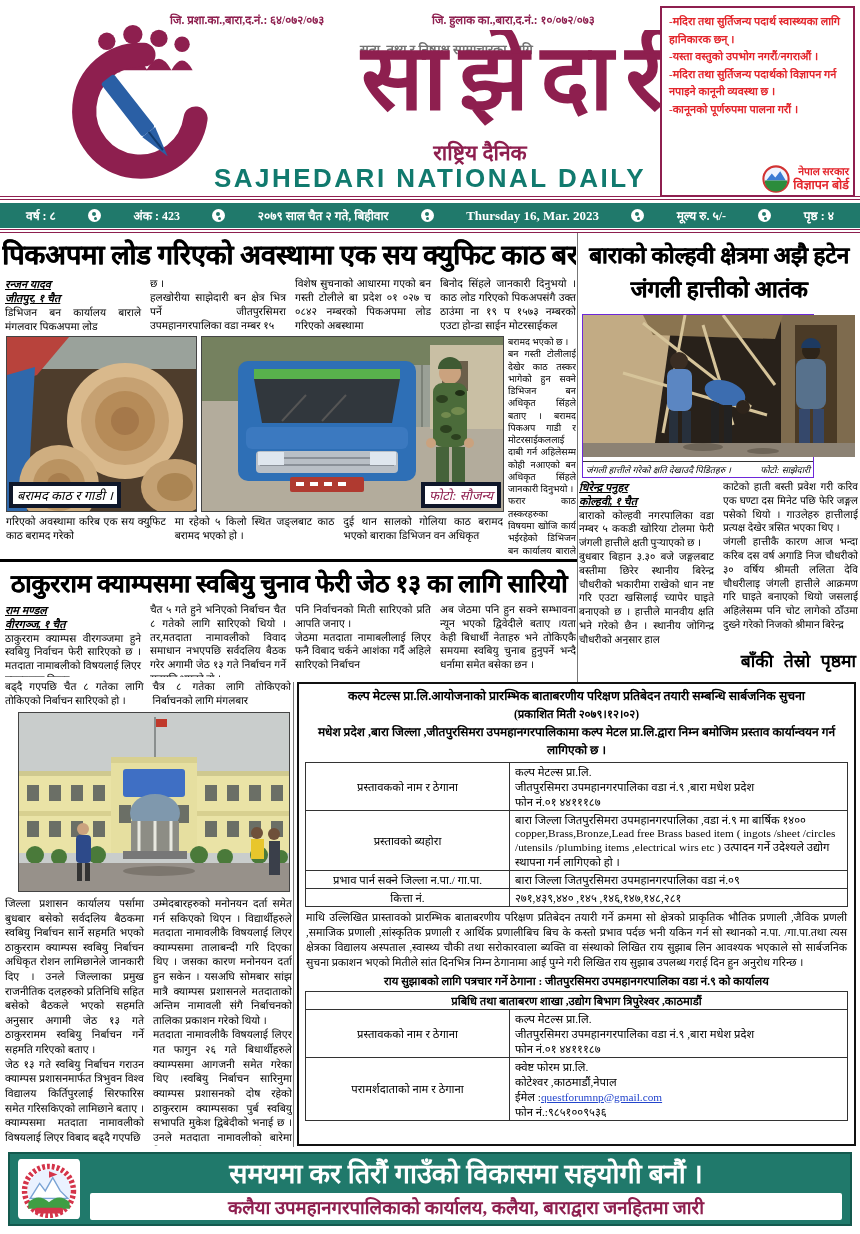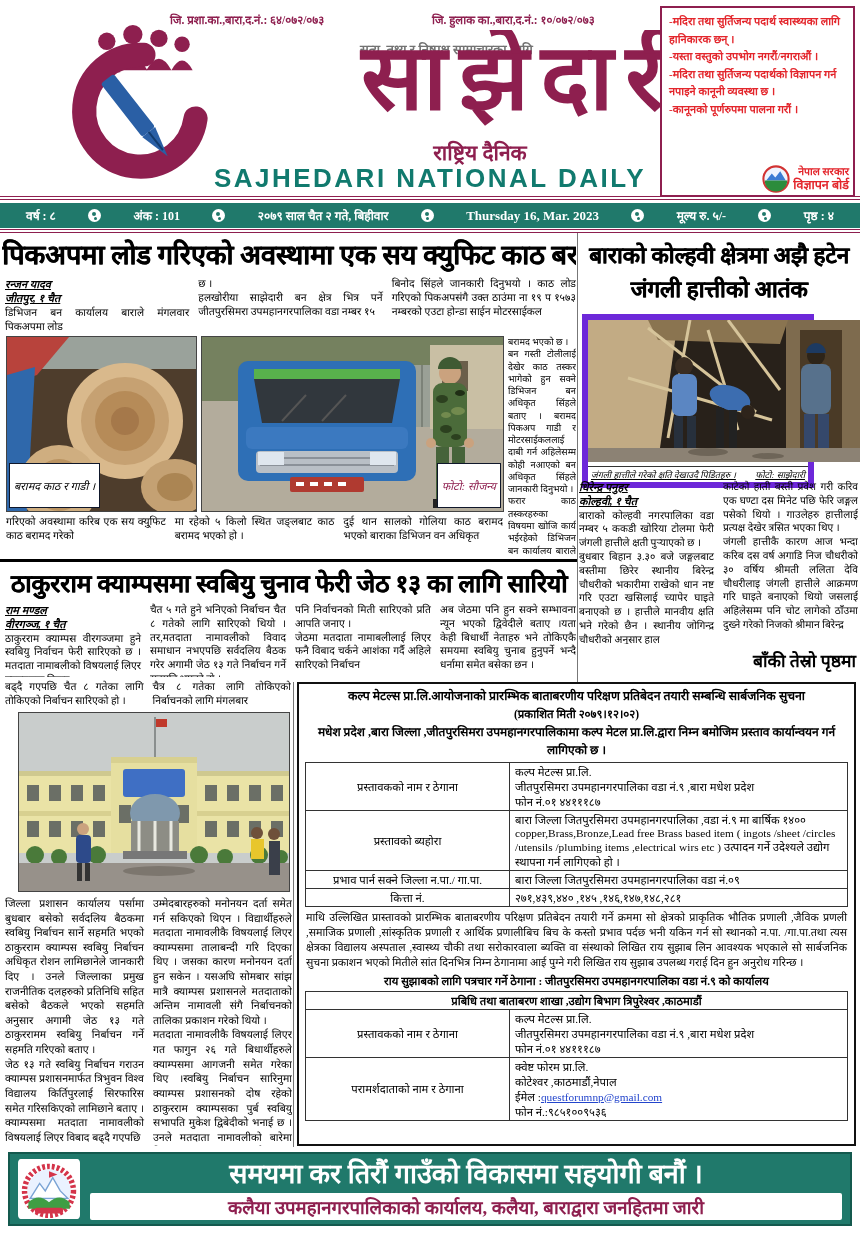--- a/index.html
+++ b/index.html
@@ -30,29 +30,29 @@
   
   .headline{font-weight:bold;color:#000;text-shadow:.5px 0 #000;}
   #a1-head{left:2px;top:235px;width:574px;font-size:27px;white-space:nowrap;overflow:hidden;text-align:center;}
   .cols{display:flex;gap:9px;overflow:hidden;text-align:justify;}
   .col{flex:1;min-width:0;}
   #a1-rowA{left:5px;top:277px;width:571px;height:57px;font-size:10.5px;line-height:1.33;}
   #a1-rowC{left:6px;top:515px;width:497px;height:42px;font-size:10.5px;line-height:1.33;justify-content:space-between;}
   #a1-side{left:508px;top:336px;width:68px;height:221px;font-size:9.3px;line-height:1.32;text-align:justify;overflow:hidden;}
   .byline{font-weight:bold;font-style:italic;font-size:11px;line-height:1.3;text-decoration:underline;font-family:Liberation Serif, serif;}
   .photo{border:1px solid #444;box-sizing:border-box;overflow:hidden;background:#888;}
-  .cap-strip{position:absolute;background:#fff;padding:14px 4px;font-size:11px;font-style:italic;border:1px solid #0f172a;}
+  .cap-strip{position:absolute;background:#fff;padding:0 4px;font-size:13px;font-style:italic;border:4px solid #0f172a;}
   #blackrule{left:0;top:559px;width:577px;height:3px;background:#000;}
   .vrule{position:absolute;width:1px;background:#777;}
   
   #a2-head{left:579px;top:239px;width:280px;font-size:22.5px;text-align:center;line-height:1.5;}
-  #a2-photobox{left:582px;top:314px;width:232px;border:6px solid #6d28d9;background:#fff;box-sizing:border-box;text-decoration:underline;}
+  #a2-photobox{left:582px;top:314px;width:232px;border:1px solid #6d28d9;background:#fff;box-sizing:border-box;}
   #a2-capline{display:flex;justify-content:space-between;font-size:9px;font-style:italic;padding:1px 3px;border-top:1px solid #333;}
   #a2-cols{left:579px;top:480px;width:279px;height:164px;font-size:10.3px;line-height:1.34;}
-  #a2-cont{left:579px;top:648px;width:277px;text-align:right;font-size:17.5px;font-weight:bold;}
+  #a2-cont{left:579px;top:648px;width:277px;text-align:right;font-size:17.5px;font-weight:bold;font-family:Liberation Mono, monospace;}
   
   #a3-head{left:2px;top:566px;width:574px;font-size:24.5px;white-space:nowrap;overflow:hidden;text-align:center;}
   #a3-rowA{left:5px;top:603px;width:571px;height:74px;font-size:10.4px;line-height:1.33;}
   #a3-frags{left:5px;top:680px;width:286px;height:30px;font-size:10.4px;line-height:1.33;}
   #a3-rowB{left:5px;top:897px;width:287px;height:249px;font-size:10.6px;line-height:1.38;}
   .prelines{white-space:pre-line;}
   
   #notice{left:297px;top:682px;width:559px;height:464px;border:2px solid #111;padding:3px 6px;
     box-sizing:border-box;background:#fff;}
   .n-title{font-size:12.3px;font-weight:bold;text-align:center;white-space:nowrap;overflow:hidden;}
@@ -122,21 +122,21 @@
         <span>नेपाल सरकार</span><br>
         <span style="font-size:12.5px">विज्ञापन बोर्ड</span>
       </div>
     </div>
   </div>
 
   <div class="mrule" style="top:196px"></div>
   <div class="abs" id="datebar">
     <span>वर्ष : ८</span>
     <span class="yy"></span>
-    <span>अंक : 101</span>
+    <span>अंक : 423</span>
     <span class="yy"></span>
     <span>२०७९ साल चैत २ गते, बिहीवार</span>
     <span class="yy"></span>
     <span style="font-family:Liberation Serif, serif;font-size:13px">Thursday 16, Mar. 2023</span>
     <span class="yy"></span>
     <span>मूल्य रु. ५/-</span>
     <span class="yy"></span>
     <span>पृष्ठ : ४</span>
   </div>
   <div class="mrule" style="top:229px"></div>
@@ -144,20 +144,21 @@
   <div class="abs headline" id="a1-head">पिकअपमा लोड गरिएको अवस्थामा एक सय क्युफिट काठ बरामद</div>
 
   <div class="abs cols" id="a1-rowA">
     <div class="col">
       <div class="byline">रन्जन यादव</div>
       <div class="byline">जीतपुर, १ चैत</div>
       <span class="prelines">डिभिजन बन कार्यालय बाराले मंगलवार पिकअपमा लोड</span>
     </div>
     <div class="col prelines">छ ।
 हलखोरीया साझेदारी बन क्षेत्र भित्र पर्ने जीतपुरसिमरा उपमहानगरपालिका वडा नम्बर १५</div>
+    <div class="col prelines">विशेष सुचनाको आधारमा गएको बन गस्ती टोलीले बा प्रदेश ०१ ०२७ च ०८४२ नम्बरको पिकअपमा लोड गरिएको अबस्थामा</div>
     <div class="col prelines">बिनोद सिंहले जानकारी दिनुभयो । काठ लोड गरिएको पिकअपसंगै उक्त ठाउंमा ना १९ प १५७३ नम्बरको एउटा होन्डा साईन मोटरसाईकल</div>
   </div>
 
   <div class="abs photo" style="left:6px;top:336px;width:191px;height:176px">
     <svg width="189" height="174" viewBox="0 0 189 174" preserveAspectRatio="none">
       <rect width="189" height="174" fill="#4e3d2c"></rect>
       <rect width="189" height="32" fill="#9aa29b"></rect>
       <polygon points="0,0 62,0 30,38 0,48" fill="#b8433c"></polygon>
       <polygon points="0,38 28,30 20,174 0,174" fill="#2f68ab"></polygon>
       <circle cx="118" cy="84" r="58" fill="#d9b98c"></circle>

